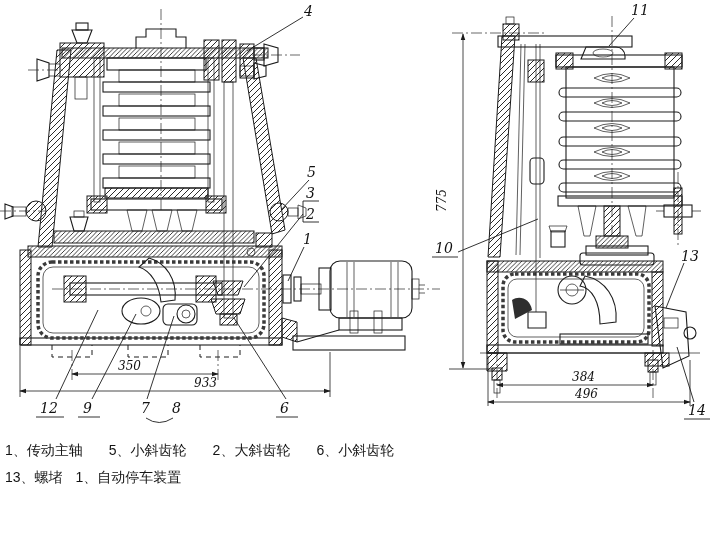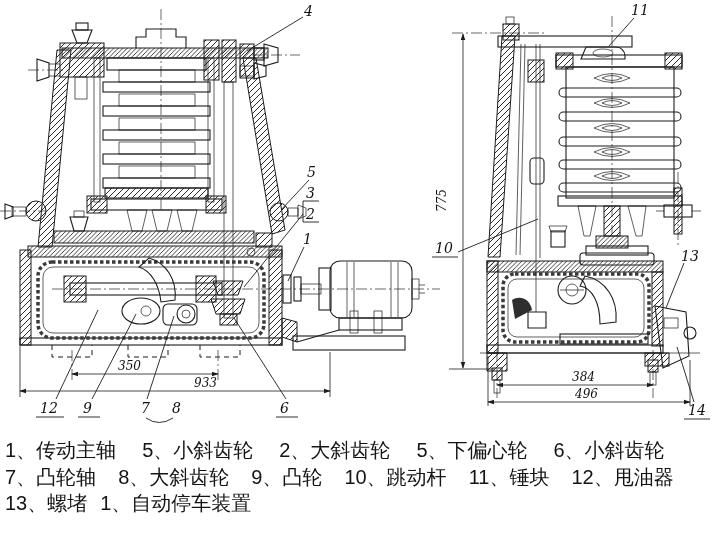--- a/index.html
+++ b/index.html
@@ -13,21 +13,21 @@
   .hB{fill:url(#h4);stroke:#1c1c1c;stroke-width:1;}
   .cl{fill:none;stroke:#2a2a2a;stroke-width:0.7;stroke-dasharray:11 3 2 3;}
   .dsh{fill:none;stroke:#1c1c1c;stroke-width:1;stroke-dasharray:5 4;}
   .rope{fill:none;stroke:#3a3a3a;stroke-width:3.5;stroke-dasharray:3.5 2.5;}
   .dim{fill:none;stroke:#1c1c1c;stroke-width:0.8;}
   .ldr{fill:none;stroke:#1c1c1c;stroke-width:0.9;}
   .dimtxt{font:italic 12px "DejaVu Serif",serif;fill:#111;}
   .co{font:italic 14px "DejaVu Serif",serif;fill:#111;}
   
   .caption{position:absolute;left:5px;top:437px;width:712px;color:#141414;
-           font-size:20px;line-height:26.5px;text-align:right;}
+           font-size:14px;line-height:26.5px;text-align:right;}
   .cap-line{display:flex;flex-wrap:nowrap;white-space:nowrap;align-items:baseline;}
   .cap-line.g1{column-gap:26px;}
   .cap-line.g2{column-gap:22px;}
   .cap-line.g3{column-gap:13px;}
 </style>
 </head>
 <body>
 
 <div class="screen">
 
@@ -332,30 +332,21 @@
       <line class="ldr" x1="684" y1="419" x2="710" y2="419"></line>
     </g>
   </g>
 </svg>
 
 <div class="caption">
       <div class="cap-line g1">
         <span>1、传动主轴</span>
         <span>5、小斜齿轮</span>
         <span>2、大斜齿轮</span>
-        <span>5、下偏心轮</span>
         <span>6、小斜齿轮</span>
-      </div>
-      <div class="cap-line g2">
-        <span>7、凸轮轴</span>
-        <span>8、大斜齿轮</span>
-        <span>9、凸轮</span>
-        <span>10、跳动杆</span>
-        <span>11、锤块</span>
-        <span>12、甩油器</span>
       </div>
       <div class="cap-line g3">
         <span>13、螺堵</span>
         <span>1、自动停车装置</span>
       </div>
     </div>
 
 </div>
 
 </body></html>

